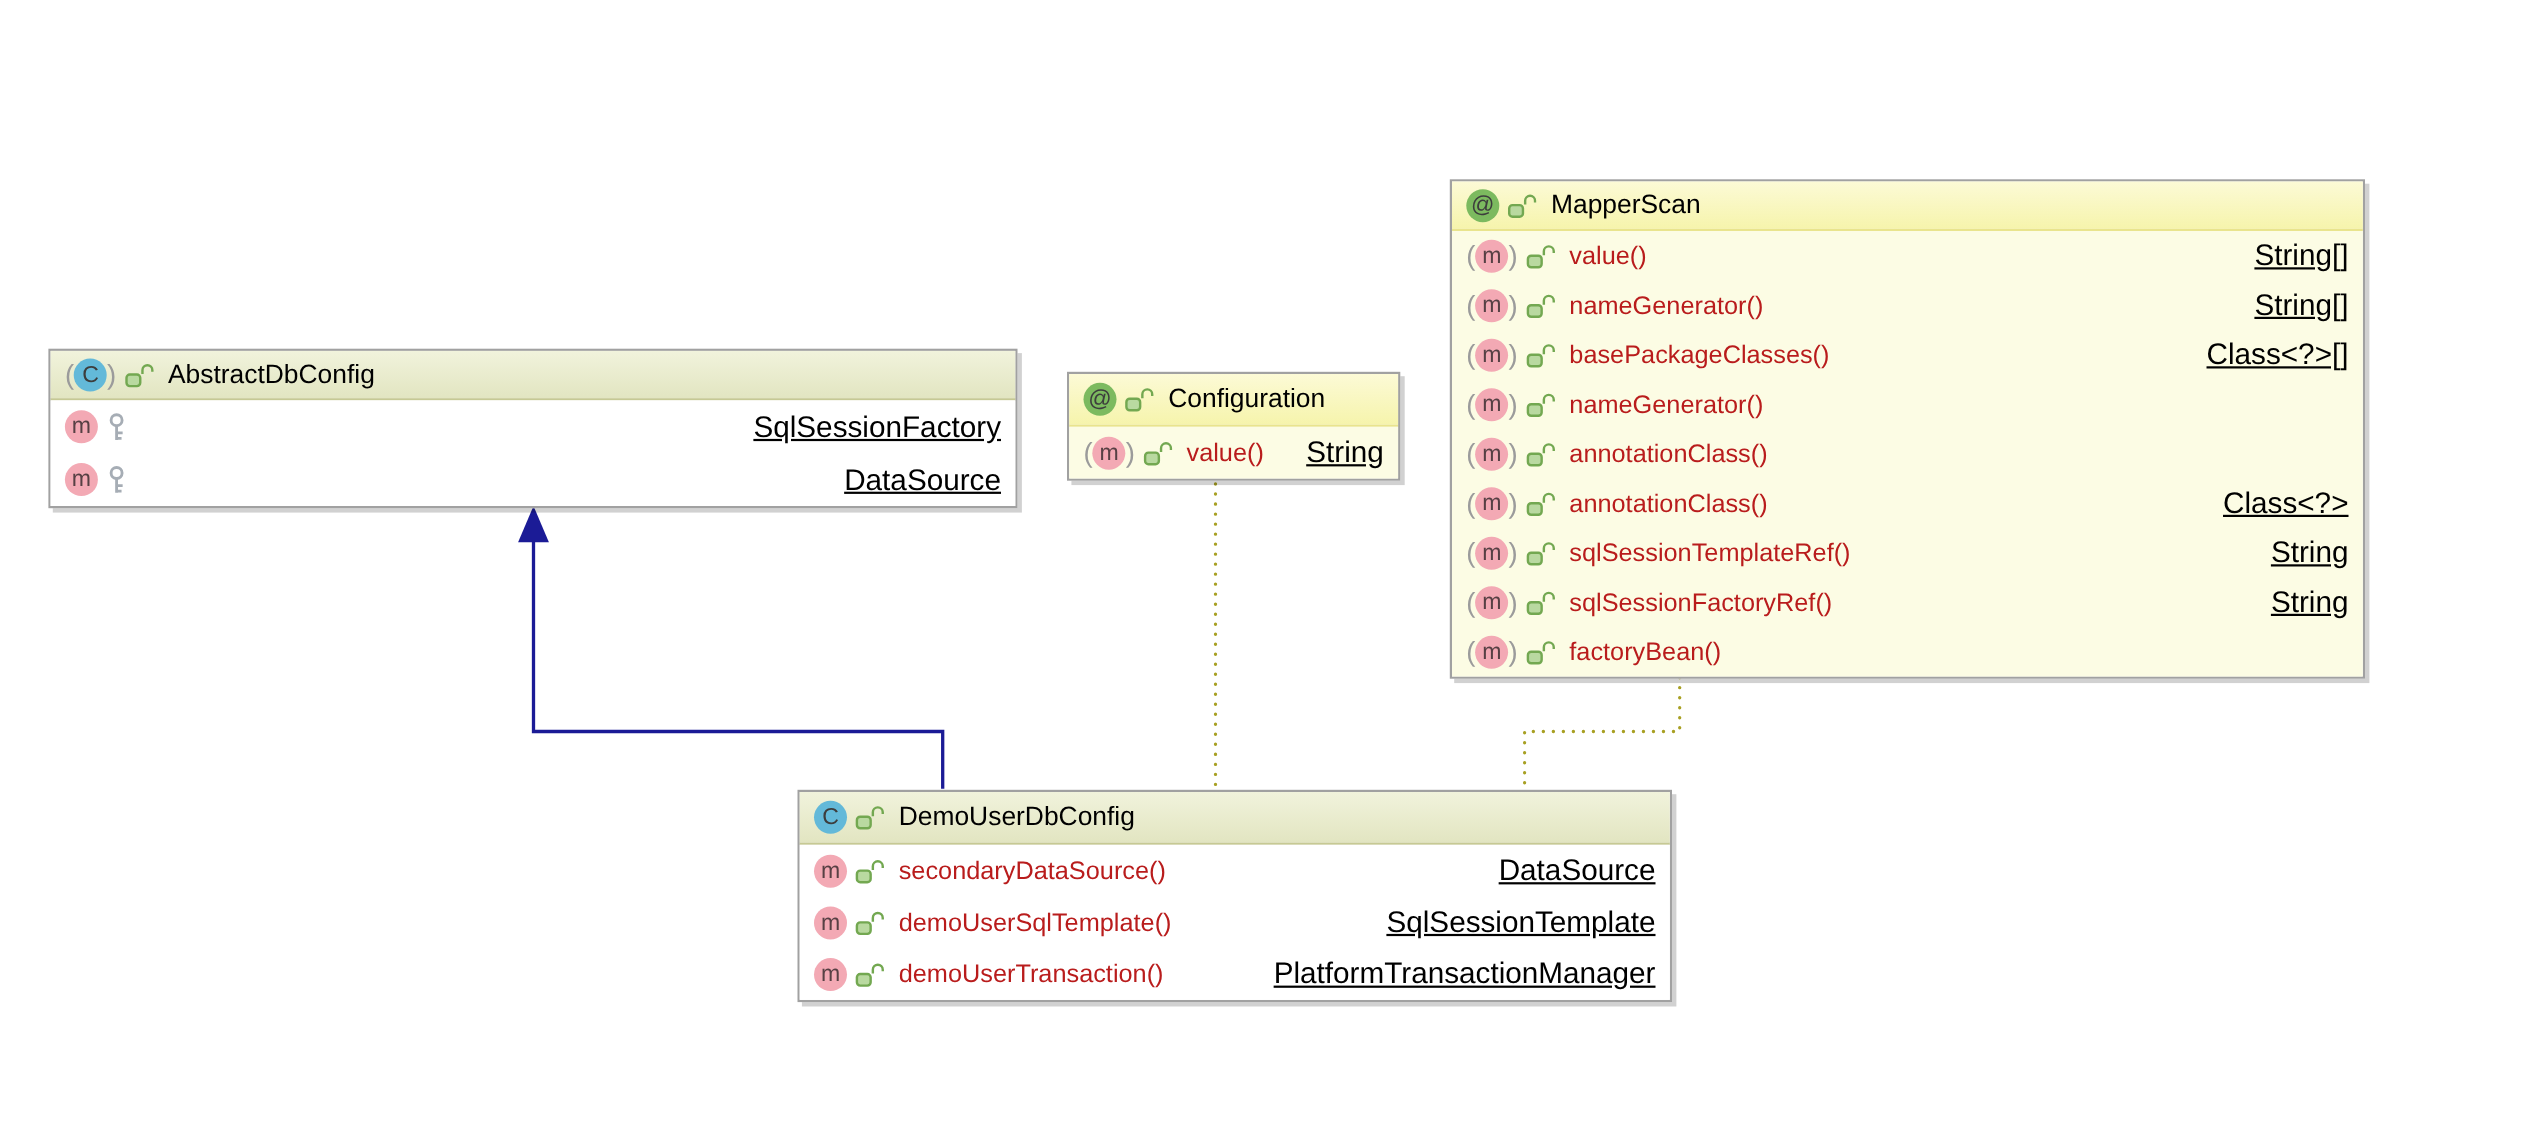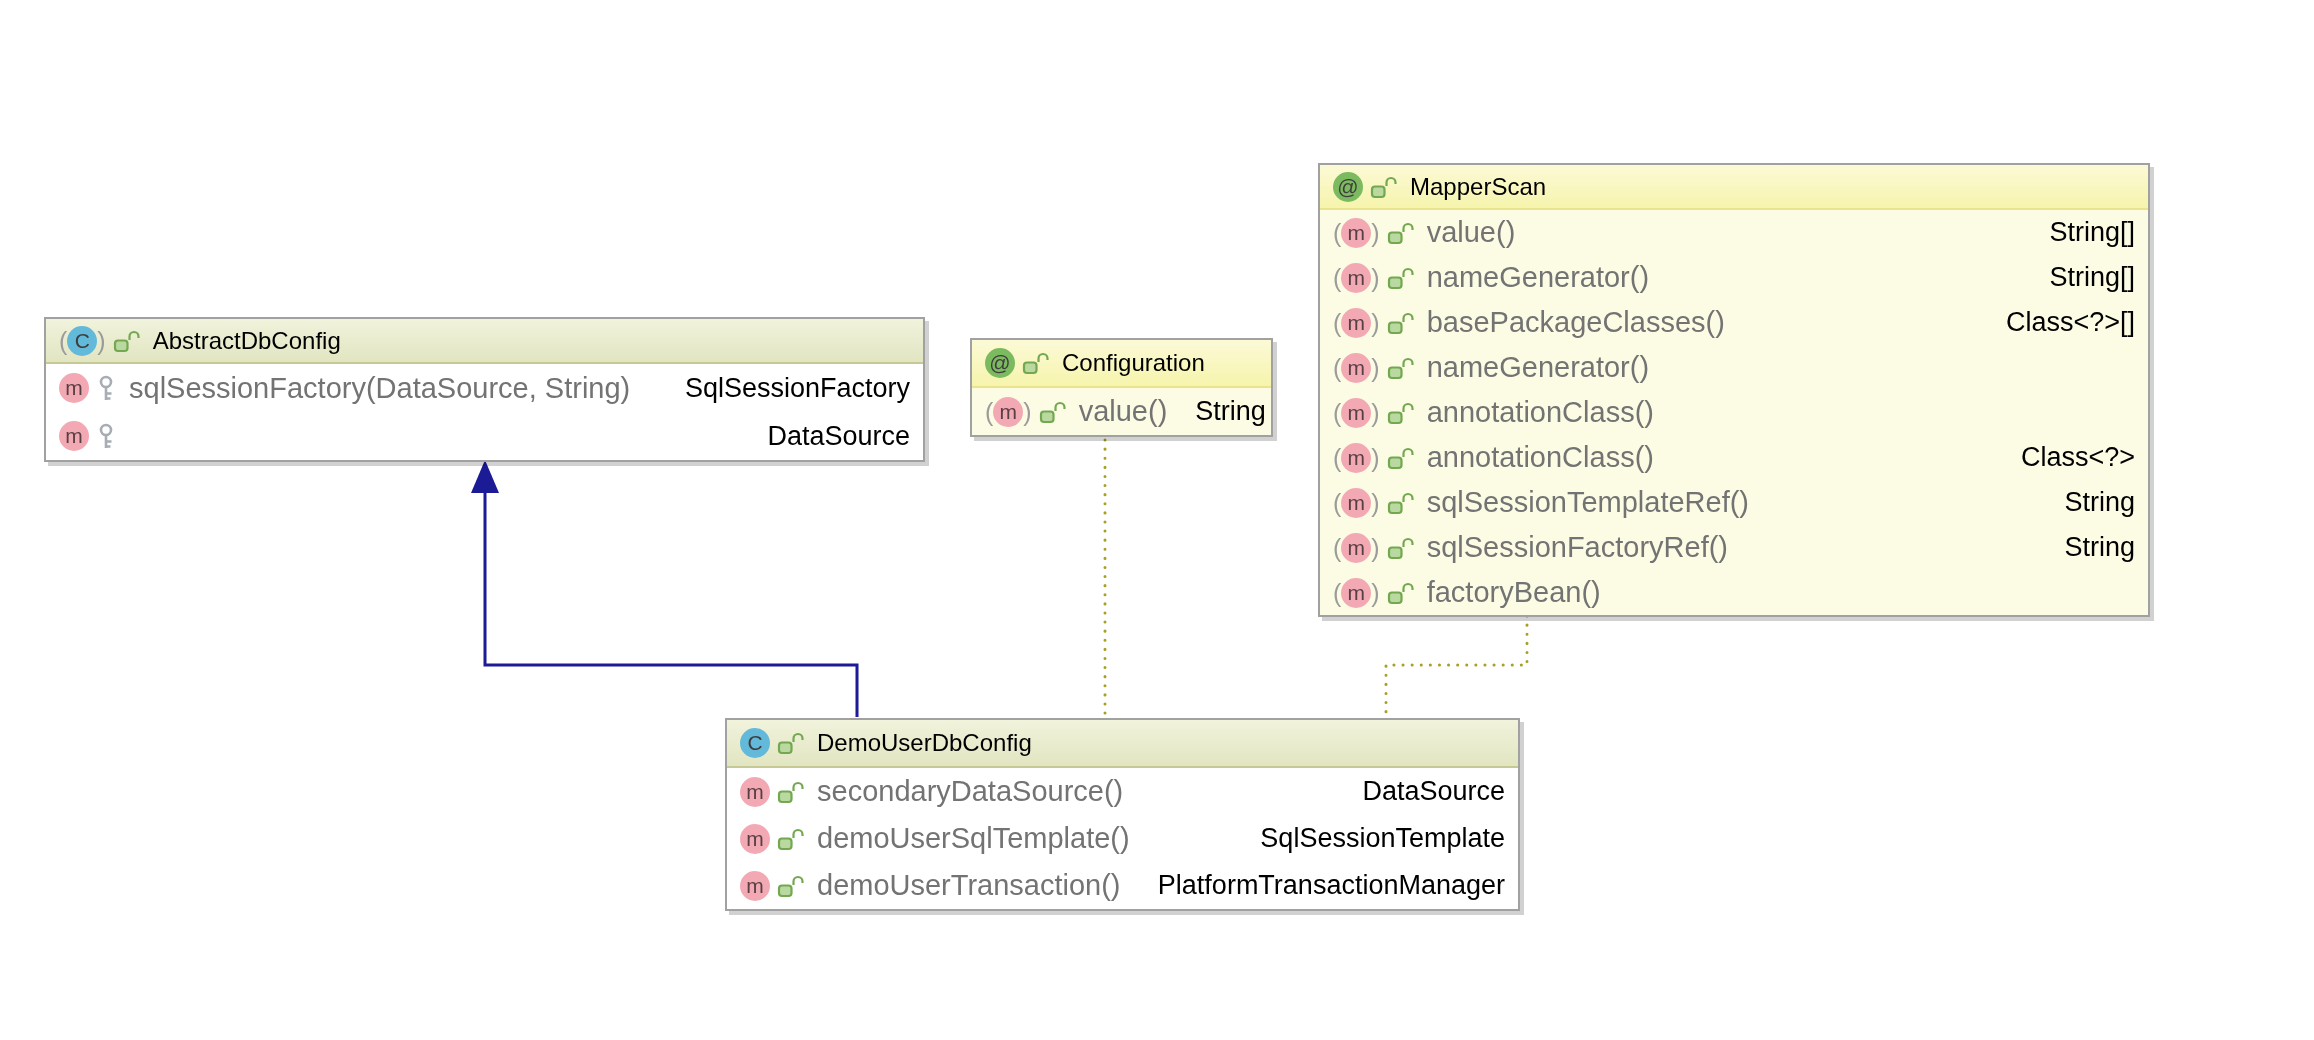--- a/index.html
+++ b/index.html
@@ -44,22 +44,22 @@
     width:30px;height:30px;border-radius:50%;flex:none;
     display:inline-flex;align-items:center;justify-content:center;
     font-size:21px;line-height:30px;color:#3d3d3d;
   }
   .circ-class{background:#63b9d9;}
   .circ-annotation{background:#7cba5f;}
   .circ-method{background:#f3a9b4;color:#574044;}
   .paren{color:#9b9b9b;font-size:25px;line-height:30px;font-weight:400;}
   .vis{display:inline-flex;align-items:center;flex:none;margin-left:7px;}
   .title{margin-left:13px;font-size:24px;color:#000;white-space:pre;}
-  .m-name{margin-left:13px;font-size:29px;color:#737373;white-space:pre;}
-  .m-type{margin-left:auto;padding-left:28px;font-size:27px;color:#000;white-space:pre;}
+  .m-name{margin-left:13px;font-size:23px;color:#b91c1c;white-space:pre;}
+  .m-type{margin-left:auto;padding-left:28px;font-size:27px;color:#000;white-space:pre;text-decoration:underline;}
 </style>
 </head>
 <body>
 
 <div id="canvas">
 
   <svg id="edges" width="2314" height="1040">
     <path d="M1105 440 L1105 715" fill="none" stroke-width="3" stroke-linecap="round" stroke-dasharray="0.1 9" stroke="#a8a023"></path>
     <path d="M1527 616 L1527 665 L1386 665 L1386 715" fill="none" stroke-width="3" stroke-linecap="round" stroke-dasharray="0.1 9" stroke="#a8a023"></path>
     <path d="M857 717 L857 665 L485 665 L485 491" fill="none" stroke-width="3" stroke="#1b1b96"></path>
@@ -87,21 +87,20 @@
         <div class="uml-row">
           <span class="icon-wrap">
             <span class="circ circ-method">m</span>
           </span>
           <span class="vis">
             <svg width="20" height="28" viewBox="0 0 20 28">
               <circle cx="10" cy="8" r="5" fill="none" stroke="#a6adb5" stroke-width="2.6"></circle>
               <path d="M10 13 V26 M10 19.5 h5.5 M10 24.5 h4.5" stroke="#a6adb5" stroke-width="2.6" fill="none"></path>
             </svg>
           </span>
-          <span class="m-name">sqlSessionFactory(DataSource, String)</span>
           <span class="m-type">SqlSessionFactory</span>
         </div>
         <div class="uml-row">
           <span class="icon-wrap">
             <span class="circ circ-method">m</span>
           </span>
           <span class="vis">
             <svg width="20" height="28" viewBox="0 0 20 28">
               <circle cx="10" cy="8" r="5" fill="none" stroke="#a6adb5" stroke-width="2.6"></circle>
               <path d="M10 13 V26 M10 19.5 h5.5 M10 24.5 h4.5" stroke="#a6adb5" stroke-width="2.6" fill="none"></path>

